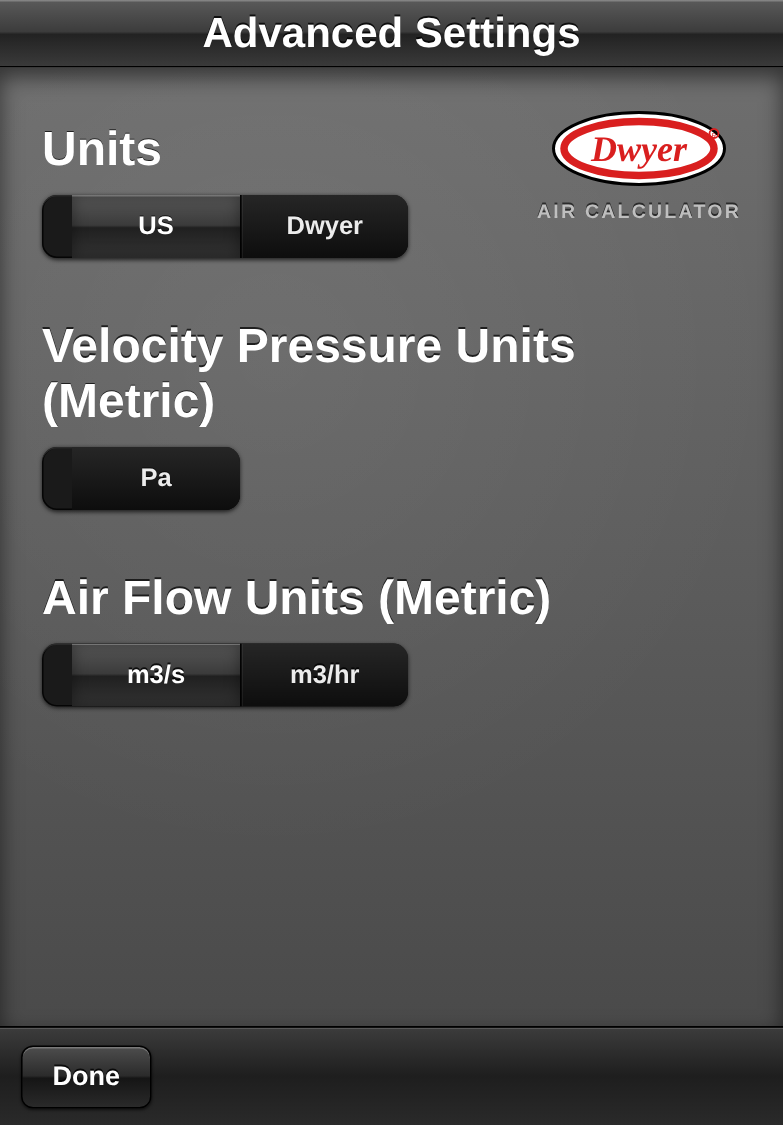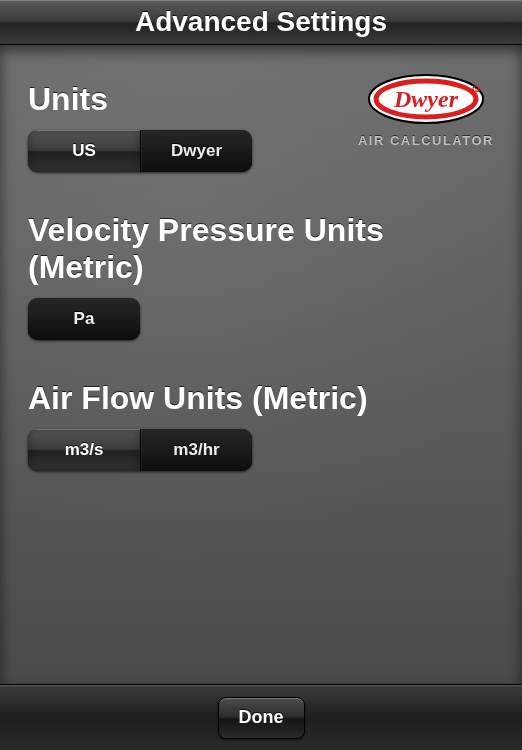--- a/index.html
+++ b/index.html
@@ -77,20 +77,21 @@
 
   .segmented {
     display: inline-flex;
     border-radius: 10px;
     overflow: hidden;
     box-shadow:
       inset 0 1px 0 rgba(255,255,255,0.15),
       0 1px 3px rgba(0,0,0,0.7),
       inset 0 0 0 1px rgba(0,0,0,0.8);
     background: #1a1a1a;
+    padding-left: 20px;
   }
   .segmented .seg {
     width: 112px;
     height: 42px;
     display: flex;
     align-items: center;
     justify-content: center;
     color: #ececec;
     font-size: 17px;
     font-weight: 600;
@@ -112,21 +113,21 @@
   }
 
   
   .toolbar {
     height: 66px;
     background: linear-gradient(to bottom, #3c3c3c 0%, #1e1e1e 50%, #2a2a2a 100%);
     border-top: 1px solid #000;
     box-shadow: inset 0 1px 0 rgba(255,255,255,0.15);
     display: flex;
     align-items: center;
-    justify-content: center;
+    justify-content: flex-start;
     padding: 11px 14px;
   }
   .done-btn {
     height: 42px;
     padding: 0 20px;
     border-radius: 8px;
     background: linear-gradient(to bottom, #4d4d4d 0%, #2b2b2b 48%, #151515 52%, #2a2a2a 100%);
     border: 1px solid #000;
     box-shadow:
       inset 0 1px 0 rgba(255,255,255,0.25),

